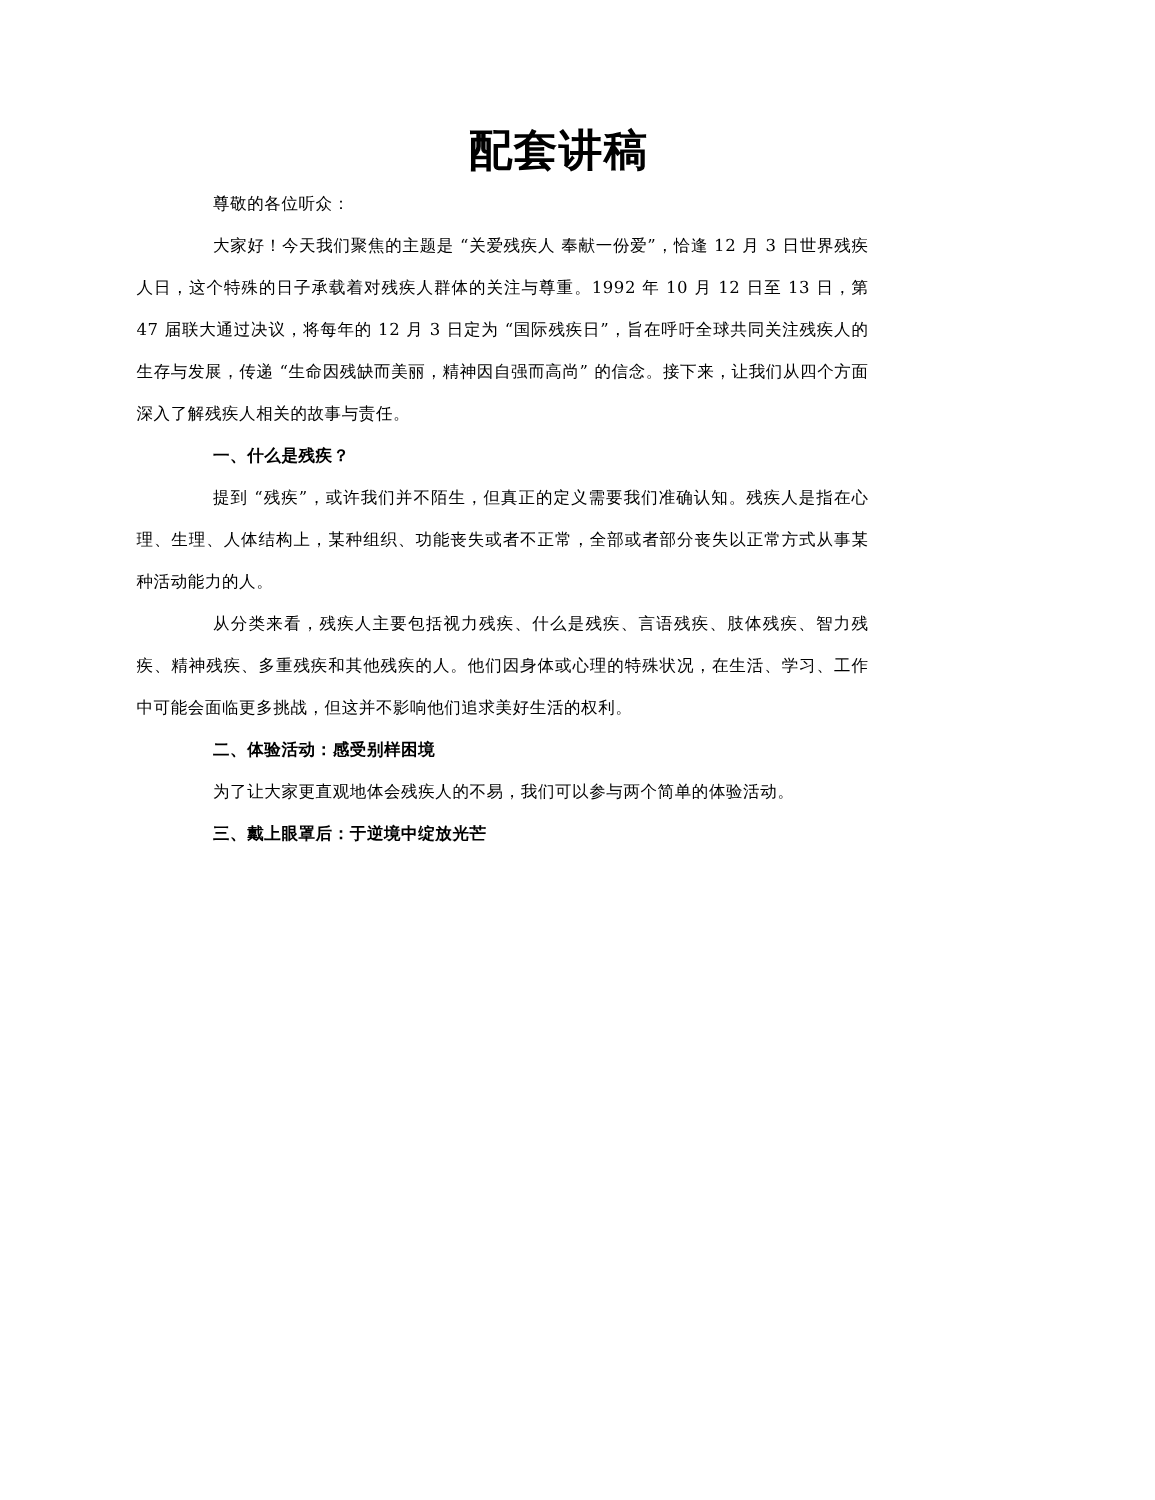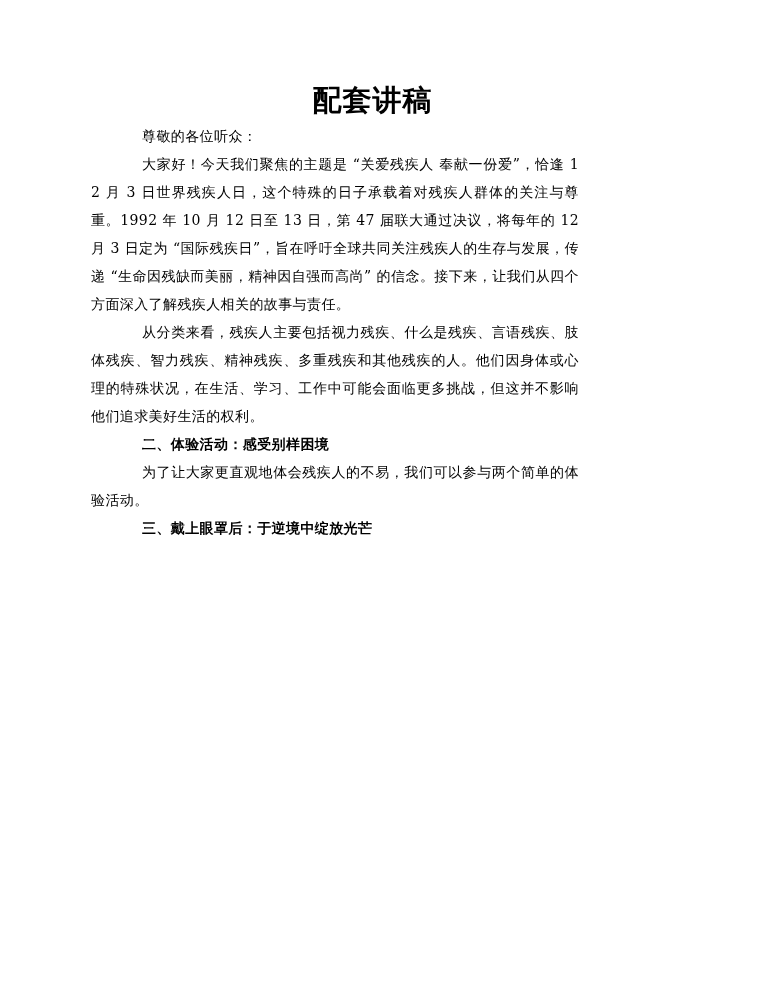--- a/index.html
+++ b/index.html
@@ -28,21 +28,21 @@
     text-align: center;
     text-indent: 75px; 
     letter-spacing: 1px;
     white-space: nowrap;
   }
   .doc-body {
     margin-top: 4px;
   }
   .doc-body p {
     margin: 0;
-    font-size: 14px;
+    font-size: 11px;
     line-height: 28px;
     text-indent: 51px;
     text-align: justify;
     text-justify: inter-character;
     word-break: break-all;
     letter-spacing: 0.4px;
   }
   .doc-body p.heading {
     font-weight: bold;
     text-align: left;
@@ -50,18 +50,20 @@
 </style>
 </head>
 <body>
 
 <div class="page">
   <h1 class="doc-title">配套讲稿</h1>
 
   <div class="doc-body">
     <p>尊敬的各位听众：</p>
     <p>大家好！今天我们聚焦的主题是 “关爱残疾人 奉献一份爱”，恰逢 12 月 3 日世界残疾人日，这个特殊的日子承载着对残疾人群体的关注与尊重。1992 年 10 月 12 日至 13 日，第 47 届联大通过决议，将每年的 12 月 3 日定为 “国际残疾日”，旨在呼吁全球共同关注残疾人的生存与发展，传递 “生命因残缺而美丽，精神因自强而高尚” 的信念。接下来，让我们从四个方面深入了解残疾人相关的故事与责任。</p>
+    <p class="heading">一、什么是残疾？</p>
+    <p>提到 “残疾”，或许我们并不陌生，但真正的定义需要我们准确认知。残疾人是指在心理、生理、人体结构上，某种组织、功能丧失或者不正常，全部或者部分丧失以正常方式从事某种活动能力的人。</p>
     <p>从分类来看，残疾人主要包括视力残疾、什么是残疾、言语残疾、肢体残疾、智力残疾、精神残疾、多重残疾和其他残疾的人。他们因身体或心理的特殊状况，在生活、学习、工作中可能会面临更多挑战，但这并不影响他们追求美好生活的权利。</p>
     <p class="heading">二、体验活动：感受别样困境</p>
     <p>为了让大家更直观地体会残疾人的不易，我们可以参与两个简单的体验活动。</p>
     <p class="heading">三、戴上眼罩后：于逆境中绽放光芒</p>
   </div>
 </div>
 
 </body></html>

